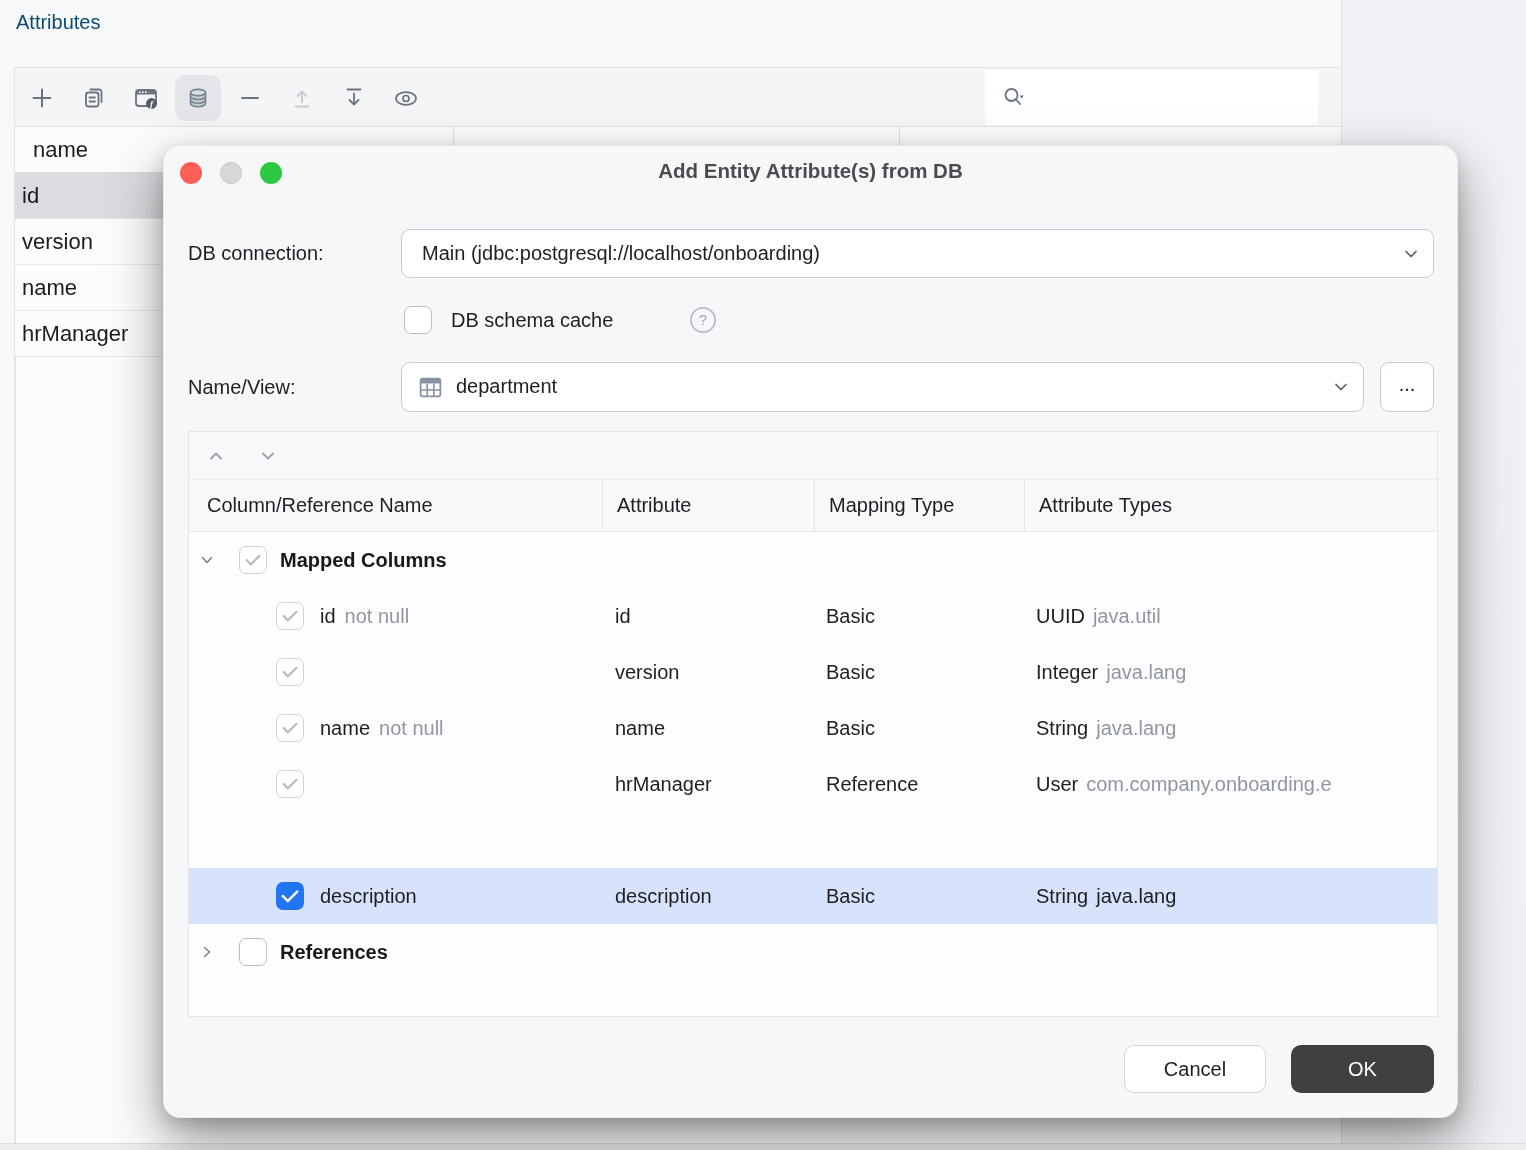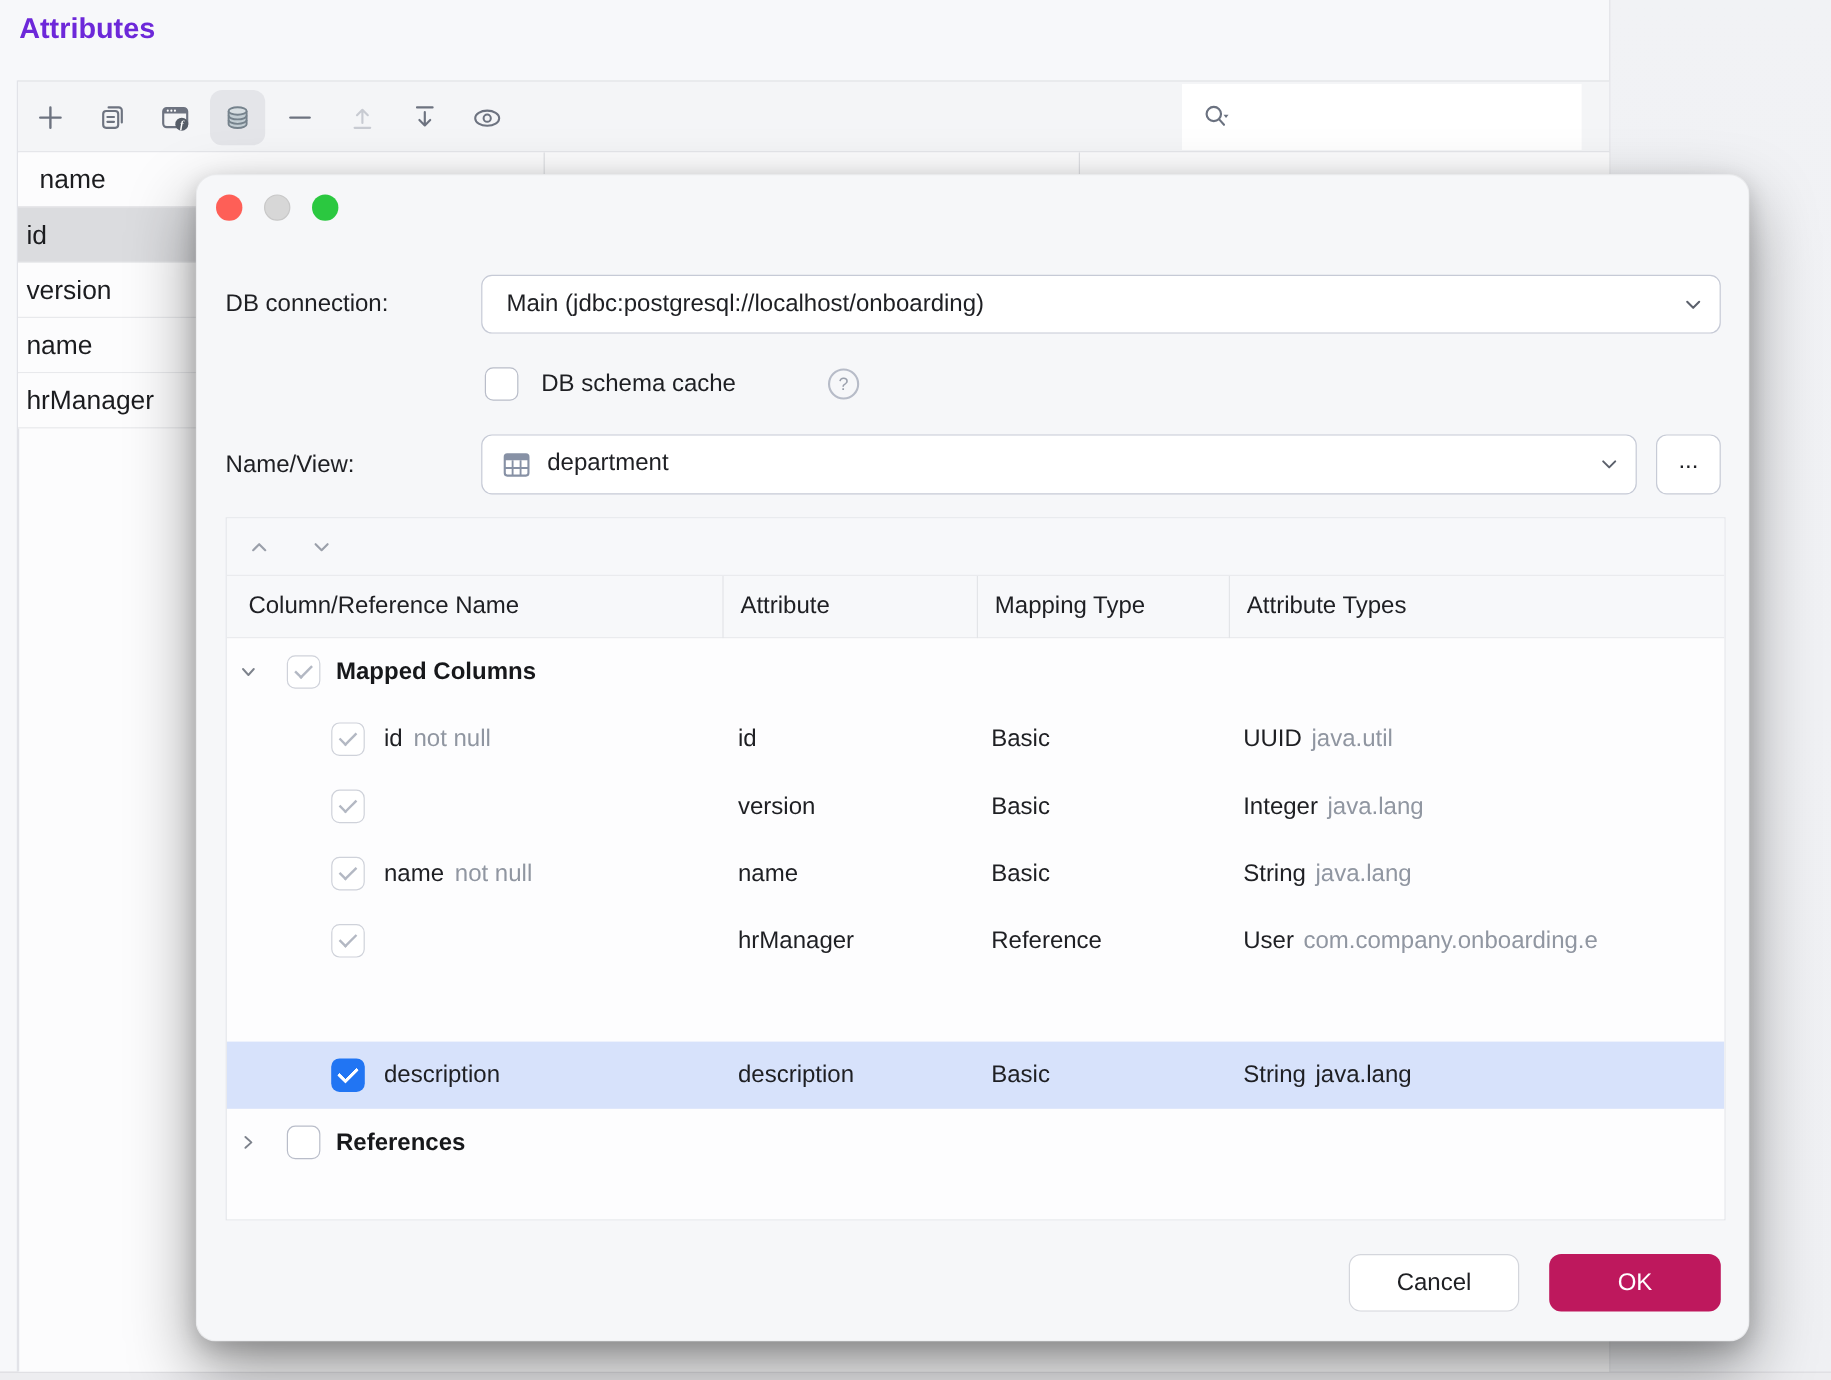--- a/index.html
+++ b/index.html
@@ -5,21 +5,21 @@
   * { margin:0; padding:0; box-sizing:border-box; }
   html,body { width:1526px; height:1150px; }
   body { font-family:"Liberation Sans", sans-serif; background:#f7f8fa; }
   #stage { position:relative; width:1526px; height:1150px; overflow:hidden; background:#f7f8fa; color:#1e1f23; }
 
   
   .area-right { position:absolute; left:1341px; top:0; width:185px; height:1150px;
     background:linear-gradient(180deg,#f1f2f5,#eff0f3); border-left:1.5px solid #e0e1e6; }
   .bottom-strip { position:absolute; left:0; top:1143px; width:1526px; height:7px; background:#ededf0; border-top:1px solid #dcdde2; }
   .left-vline { position:absolute; left:14px; top:67px; width:1.5px; height:1076px; background:#e2e3e8; }
-  .panel-heading { position:absolute; left:16px; top:11px; font-size:24px; font-weight:bold; color:#6d28d9; }
+  .panel-heading { position:absolute; left:16px; top:11px; font-size:20px; font-weight:normal; color:#0c4a6e; }
 
   .table-bg { position:absolute; left:15px; top:127px; width:1326px; height:1016px; background:#fcfcfd; }
 
   .toolbar { position:absolute; left:15px; top:67px; width:1326px; height:60px; background:#f4f5f7;
     border-top:1px solid #e2e3e7; border-bottom:1px solid #e2e3e7; }
   .tb-icon { position:absolute; top:16px; width:28px; height:28px; }
   .db-sel-bg { position:absolute; left:160px; top:7px; width:46px; height:46px; border-radius:10px; background:#e4e5e9; }
   .search { position:absolute; left:970px; top:2px; width:333px; height:55px; background:#ffffff; }
   .search svg { position:absolute; left:14px; top:13px; }
   .search input { position:absolute; left:52px; top:8px; width:270px; height:38px; border:none; outline:none;
@@ -93,21 +93,21 @@
   .c-name { position:absolute; left:131px; color:#1e1f23; }
   .c-attr { position:absolute; left:426px; color:#1e1f23; }
   .c-map  { position:absolute; left:637px; color:#1e1f23; }
   .c-type { position:absolute; left:847px; color:#1e1f23; }
   .note { color:#9096a1; margin-left:9px; }
   .pkg  { color:#9096a1; margin-left:8px; }
   .t-row.sel .pkg { color:#1e1f23; }
 
   .btn { position:absolute; top:899px; height:48px; border-radius:10px; font-size:20px; text-align:center; line-height:46px; }
   .btn-cancel { left:960px; width:142px; background:#fff; border:1.5px solid #d4d6dc; color:#1e1f23; }
-  .btn-ok { left:1127px; width:143px; background:#be185d; color:#fff; line-height:48px; }
+  .btn-ok { left:1127px; width:143px; background:#404040; color:#fff; line-height:48px; }
 </style>
 </head>
 <body>
 
 <div id="stage">
 
   <div class="area-right"></div>
   <div class="bottom-strip"></div>
 
   <div class="panel-heading">Attributes</div>
@@ -185,20 +185,21 @@
       <div class="bg-row selected">id</div>
       <div class="bg-row">version</div>
       <div class="bg-row">name</div>
       <div class="bg-row">hrManager</div>
     </div>
 
   <div class="dialog">
     <span class="tl red"></span>
     <span class="tl gray"></span>
     <span class="tl green"></span>
+    <div class="dlg-title" style="position:absolute;left:0;width:100%;text-align:center;">Add Entity Attribute(s) from DB</div>
 
     <div class="fld-label lbl-db">DB connection:</div>
     <div class="combo combo-db">
       <span class="val">Main (jdbc:postgresql://localhost/onboarding)</span>
       <span class="chev-dd">
         <svg width="20" height="20" viewBox="0 0 20 20">
             <path d="M5 7.5l5 5 5-5" fill="none" stroke="#5c616c" stroke-width="1.7" stroke-linecap="round" stroke-linejoin="round"></path>
           </svg>
       </span>
     </div>

